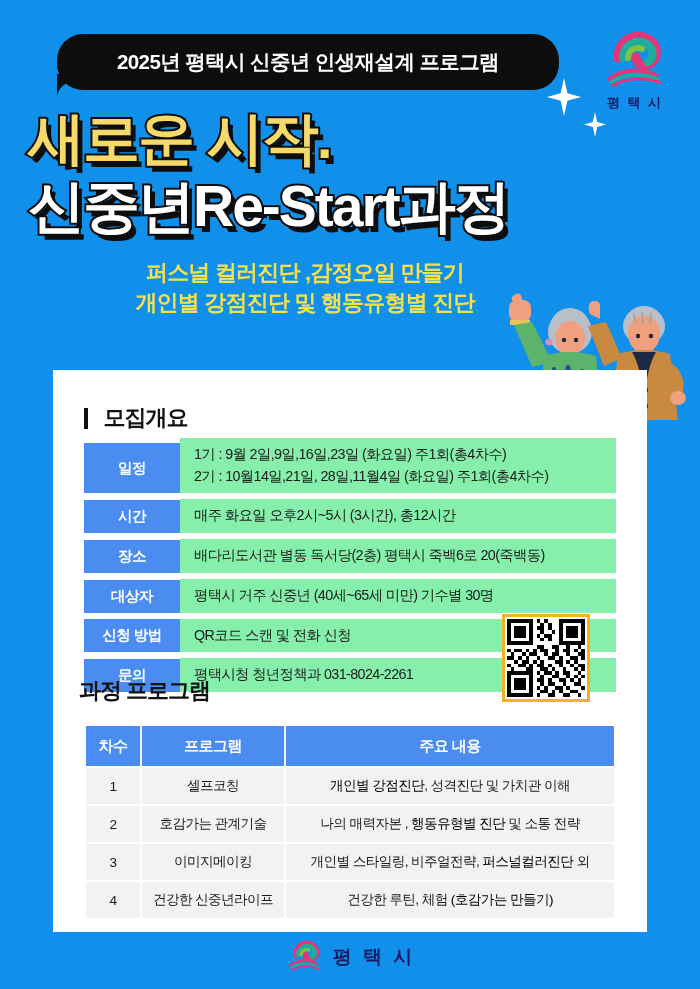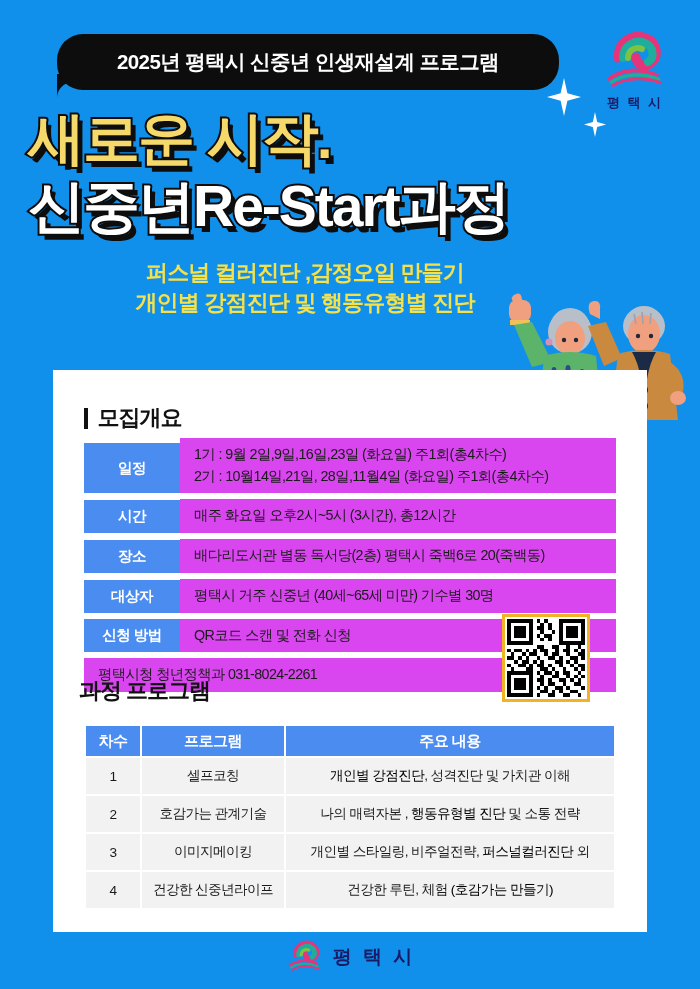--- a/index.html
+++ b/index.html
@@ -161,21 +161,21 @@
 
   
   .sec-head {
     position: absolute;
     color: #111111;
     font-size: 22px;
     font-weight: bold;
     letter-spacing: -1px;
     display: flex;
     align-items: center;
-    gap: 10px;
+    gap: 16px;
   }
   .sec-head .bar {
     display: inline-block;
     width: 3.5px;
     height: 21px;
     background: #111111;
   }
   .sec-head-1 { left: 31px; top: 33px; }
   .sec-head-2 { left: 26px; top: 306px; }
 
@@ -197,21 +197,21 @@
     color: #ffffff;
     font-size: 14.5px;
     font-weight: bold;
     letter-spacing: -0.5px;
     display: flex;
     align-items: center;
     justify-content: center;
   }
   .info-value {
     flex: 1;
-    background: #d946ef;
+    background: #86efac;
     color: #1a1a1a;
     font-size: 14.3px;
     letter-spacing: -0.6px;
     display: flex;
     flex-direction: column;
     justify-content: center;
     padding: 6px 0 6px 14px;
     line-height: 1.52;
     white-space: nowrap;
   }
@@ -240,21 +240,21 @@
     width: 532px;
     border-collapse: separate;
     border-spacing: 2px;
   }
   .prog th {
     background: #4a8cf0;
     color: #ffffff;
     font-size: 15px;
     font-weight: bold;
     letter-spacing: -0.5px;
-    height: 30px;
+    height: 40px;
     text-align: center;
   }
   .prog td {
     background: #f2f2f2;
     color: #1a1a1a;
     font-size: 13.6px;
     letter-spacing: -0.6px;
     height: 36px;
     text-align: center;
     white-space: nowrap;
@@ -402,20 +402,21 @@
         <div class="info-label">대상자</div>
         <div class="info-value">평택시 거주 신중년 (40세~65세 미만) 기수별 30명</div>
       </div>
 
       <div class="info-row row-1line">
         <div class="info-label">신청 방법</div>
         <div class="info-value">QR코드 스캔 및 전화 신청</div>
       </div>
 
       <div class="info-row row-1line">
+        <div class="info-label">문의</div>
         <div class="info-value">평택시청 청년정책과 031-8024-2261</div>
       </div>
 
     </div>
 
     <div class="qr-wrap">
       <svg width="78" height="78" viewBox="0 0 21 21" shape-rendering="crispEdges" aria-hidden="true">
         <rect width="21" height="21" fill="#ffffff"></rect>
         <g fill="#000000">
           <rect x="0" y="0" width="7" height="1"></rect>

